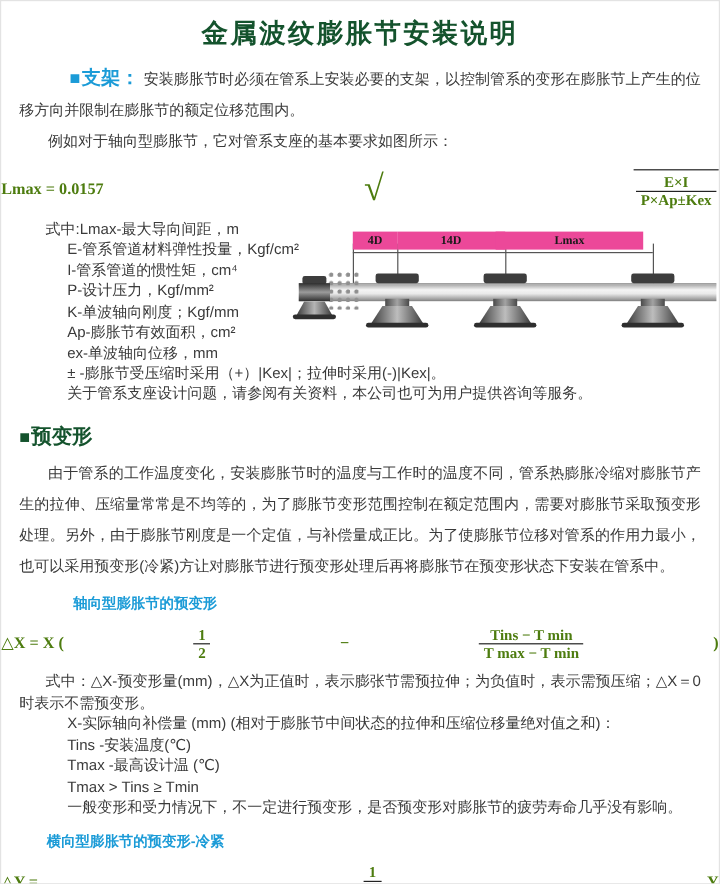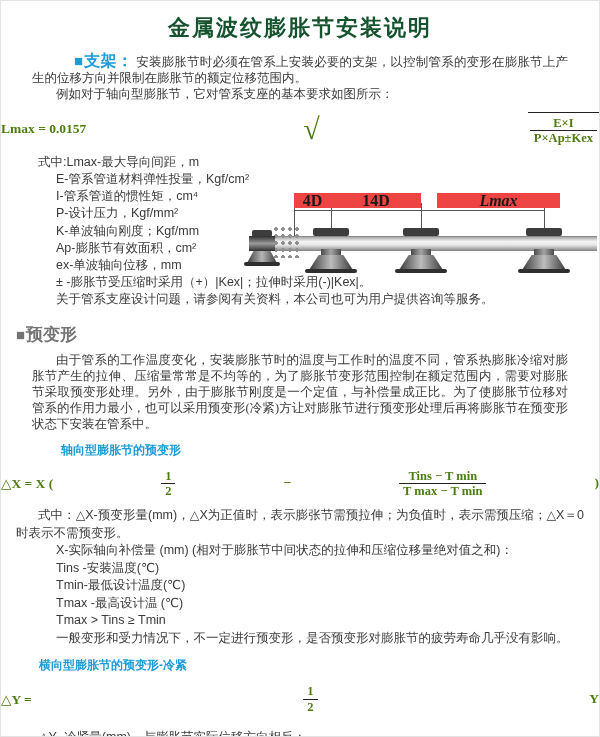--- a/index.html
+++ b/index.html
@@ -6,27 +6,27 @@
   .page{
     position:relative; width:600px; height:737px; overflow:hidden;
     background:#fff; border:1px solid #e3e3e3; box-sizing:border-box;
     font-family:"Liberation Sans","DejaVu Sans",sans-serif;
     color:#3a3a3a; font-size:12.5px;
   }
   .title{
     margin:12px 0 10px; text-align:center; font-size:22px; font-weight:700;
     color:#14532d; letter-spacing:2px;
   }
-  .para{margin:0 31px; line-height:16px; text-align:justify;font-family:Liberation Serif, serif;}
+  .para{margin:0 15px; line-height:26px; text-align:justify;}
   .indent{text-indent:24px;}
   .support-para{text-indent:42px; margin-top:8px;}
   .sec-label{color:#1b9bd7; font-size:16px; font-weight:700;}
   .sq{color:#1b9bd7; font-size:15px; margin-right:1px;}
   .sec-head2{
-    margin:14px 0 6px 15px; font-size:17px; font-weight:700; color:#737373;
+    margin:14px 0 6px 15px; font-size:17px; font-weight:700; color:#14532d;
   }
   .sec-head2 .sq2{font-size:15px; margin-right:1px;}
   .sub-head{margin:10px 0 4px 60px; font-size:12px; font-weight:700; color:#1b9bd7;}
   .sub-head.lateral{margin-left:38px;}
 
   
   .formula{
     display:flex; justify-content:space-between; align-items:center;
     font-family:"Liberation Serif","DejaVu Serif",serif; font-weight:700;
     font-size:13.5px; color:#4d7c0f; margin:10px 0 8px;
@@ -50,23 +50,23 @@
   .final-note{margin:14px 0 0 38px; line-height:18px;}
 
   
   .diagram{position:absolute; left:248px; top:192px; width:348px; height:98px;}
   .dim-hline{position:absolute; left:45px; top:17px; width:250px; border-top:1px solid #555;}
   .tick{position:absolute; top:10px; width:1px; height:33px; background:#555;}
   .t0{left:45px;} .t1{left:82px;} .t2{left:172px;} .t3{left:295px;}
   .dim-label{
     position:absolute; top:0; text-align:center;
     font-family:"Liberation Serif","DejaVu Serif",serif; font-weight:700;
-    font-size:16px; color:#1a1a1a; background:#ef4444; line-height:15px;
-  }
-  .l0{left:45px; width:37px;} .l1{left:82px; width:90px;text-align:center;} .l2{left:188px; width:123px;font-style:italic;}
+    font-size:10px; color:#1a1a1a; background:#ec4899; line-height:15px;
+  }
+  .l0{left:45px; width:37px;} .l1{left:82px; width:90px;text-align:center;} .l2{left:164px; width:123px;}
   .pipe{
     position:absolute; left:0; top:43px; width:348px; height:13px;
     background:linear-gradient(#a8a8a8,#f4f4f4 35%,#e9e9e9 60%,#949494);
     border-top:1px solid #8a8a8a; border-bottom:1px solid #8a8a8a;
   }
   .bellows{
     position:absolute; left:24px; top:33px; width:28px; height:32px;
     background-image:radial-gradient(circle at 3px 3px,#8f8f8f 1.6px,transparent 2.1px);
     background-size:7px 7px;
   }
@@ -180,21 +180,20 @@
       <span class="num">Tins − T min</span>
       <span class="den">T max − T min</span>
     </span>
     <span>)</span>
   </div>
 
   <div>
     <p class="note-first">式中：△X-预变形量(mm)，△X为正值时，表示膨张节需预拉伸；为负值时，表示需预压缩；△X＝0时表示不需预变形。</p>
     <div class="note">X-实际轴向补偿量 (mm) (相对于膨胀节中间状态的拉伸和压缩位移量绝对值之和)：</div>
     <div class="note">Tins -安装温度(℃)</div>
-    <div class="note">Tmin-最低设计温度(℃)</div>
     <div class="note">Tmax -最高设计温  (℃)</div>
     <div class="note">Tmax &gt; Tins ≥ Tmin</div>
     <div class="note">一般变形和受力情况下，不一定进行预变形，是否预变形对膨胀节的疲劳寿命几乎没有影响。</div>
   </div>
 
   <h3 class="sub-head lateral">横向型膨胀节的预变形-冷紧</h3>
 
   <div class="formula">
     <span>△Y =</span>
     <span class="frac">

